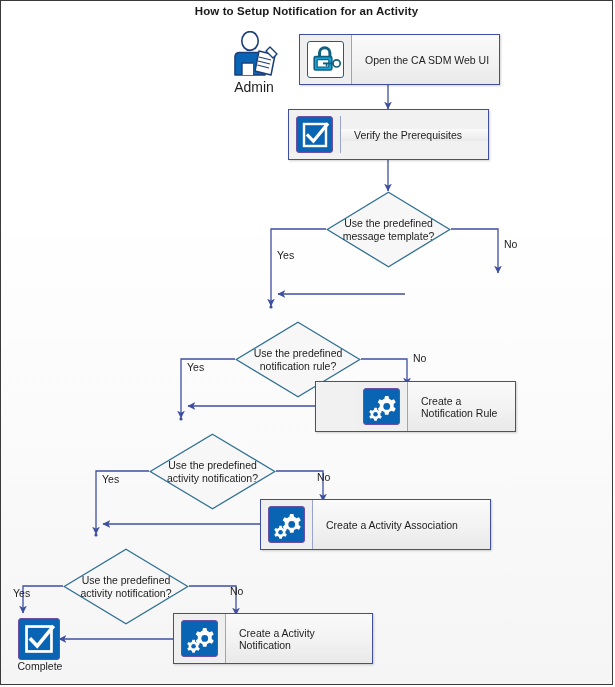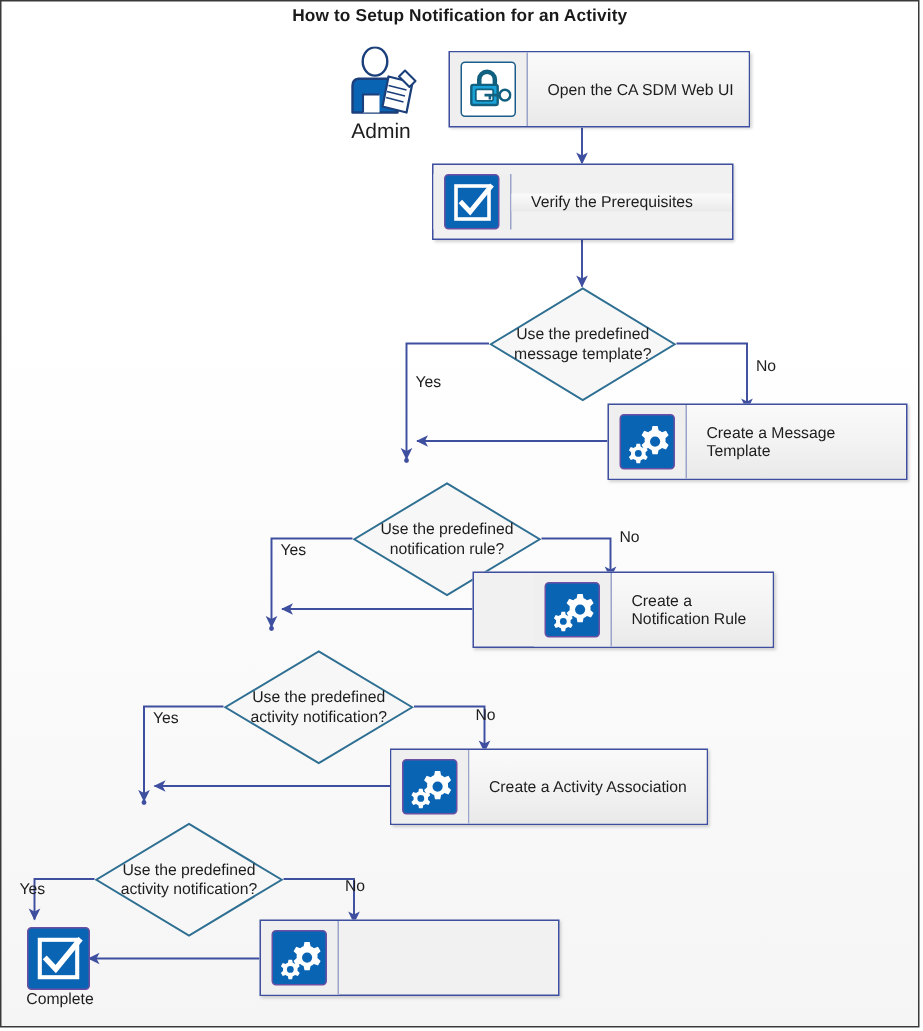--- a/index.html
+++ b/index.html
@@ -202,117 +202,103 @@
       <polygon points="62.5,1.2 123.8,38.5 62.5,75.8 1.2,38.5" fill="#f7f7f7" stroke="#2e6f92" stroke-width="1.3"></polygon>
     </svg>
     <div class="dtext">
       <div>Use the predefined</div>
       <div>message template?</div>
     </div>
   </div>
   <span class="lbl" style="left:276px;top:248px;">Yes</span>
   <span class="lbl" style="left:503px;top:237px;">No</span>
 
-  <div class="proc" style="left:404px;top:268px;width:200px;height:51px;">
+
+  <div class="dia" style="left:234px;top:320px;width:126px;height:77px;">
+    <svg class="shape" viewBox="0 0 126 77" preserveAspectRatio="none">
+      <polygon points="63,1.2 124.8,38.5 63,75.8 1.2,38.5" fill="#f7f7f7" stroke="#2e6f92" stroke-width="1.3"></polygon>
+    </svg>
+    <div class="dtext">
+      <div>Use the predefined</div>
+      <div>notification rule?</div>
+    </div>
+  </div>
+  <span class="lbl" style="left:186px;top:360px;">Yes</span>
+  <span class="lbl" style="left:412px;top:351px;">No</span>
+
+  <div class="proc" style="left:314px;top:380px;width:201px;height:51px;padding-left:40px;">
     <div class="ibay">
       <div class="icnbox blue">
         <svg class="icn" width="31" height="31" viewBox="0 0 32 32">
           <g fill="#ffffff">
             <path d="M19.6,5.2 h3.6 l.6,2.9 a7.6,7.6 0 0 1 2.3,1.35 l2.8,-1 1.8,3.1 -2.2,2 a7.6,7.6 0 0 1 0,2.7 l2.2,2 -1.8,3.1 -2.8,-1 a7.6,7.6 0 0 1 -2.3,1.35 l-.6,2.9 h-3.6 l-.6,-2.9 a7.6,7.6 0 0 1 -2.3,-1.35 l-2.8,1 -1.8,-3.1 2.2,-2 a7.6,7.6 0 0 1 0,-2.7 l-2.2,-2 1.8,-3.1 2.8,1 a7.6,7.6 0 0 1 2.3,-1.35 Z"></path>
             <circle cx="21.4" cy="15.9" r="3.5" fill="#0a64b4"></circle>
             <path d="M8.6,17.4 h2.5 l.42,2 a5.3,5.3 0 0 1 1.6,.93 l1.95,-.7 1.25,2.15 -1.53,1.39 a5.3,5.3 0 0 1 0,1.86 l1.53,1.39 -1.25,2.15 -1.95,-.7 a5.3,5.3 0 0 1 -1.6,.93 l-.42,2 h-2.5 l-.42,-2 a5.3,5.3 0 0 1 -1.6,-.93 l-1.95,.7 -1.25,-2.15 1.53,-1.39 a5.3,5.3 0 0 1 0,-1.86 l-1.53,-1.39 1.25,-2.15 1.95,.7 a5.3,5.3 0 0 1 1.6,-.93 Z"></path>
             <circle cx="9.85" cy="24.0" r="2.35" fill="#0a64b4"></circle>
           </g>
         </svg>
       </div>
     </div>
-    <div class="ptext">Create a Message Template</div>
-  </div>
-
-  <div class="dia" style="left:234px;top:320px;width:126px;height:77px;">
-    <svg class="shape" viewBox="0 0 126 77" preserveAspectRatio="none">
-      <polygon points="63,1.2 124.8,38.5 63,75.8 1.2,38.5" fill="#f7f7f7" stroke="#2e6f92" stroke-width="1.3"></polygon>
+    <div class="ptext">Create a Notification Rule</div>
+  </div>
+
+  <div class="dia" style="left:148px;top:432px;width:127px;height:77px;">
+    <svg class="shape" viewBox="0 0 127 77" preserveAspectRatio="none">
+      <polygon points="63.5,1.2 125.8,38.5 63.5,75.8 1.2,38.5" fill="#f7f7f7" stroke="#2e6f92" stroke-width="1.3"></polygon>
     </svg>
     <div class="dtext">
       <div>Use the predefined</div>
-      <div>notification rule?</div>
-    </div>
-  </div>
-  <span class="lbl" style="left:186px;top:360px;">Yes</span>
-  <span class="lbl" style="left:412px;top:351px;">No</span>
-
-  <div class="proc" style="left:314px;top:380px;width:201px;height:51px;padding-left:40px;">
+      <div>activity notification?</div>
+    </div>
+  </div>
+  <span class="lbl" style="left:101px;top:472px;">Yes</span>
+  <span class="lbl" style="left:316px;top:470px;">No</span>
+
+  <div class="proc" style="left:259px;top:498px;width:231px;height:51px;">
     <div class="ibay">
       <div class="icnbox blue">
         <svg class="icn" width="31" height="31" viewBox="0 0 32 32">
           <g fill="#ffffff">
             <path d="M19.6,5.2 h3.6 l.6,2.9 a7.6,7.6 0 0 1 2.3,1.35 l2.8,-1 1.8,3.1 -2.2,2 a7.6,7.6 0 0 1 0,2.7 l2.2,2 -1.8,3.1 -2.8,-1 a7.6,7.6 0 0 1 -2.3,1.35 l-.6,2.9 h-3.6 l-.6,-2.9 a7.6,7.6 0 0 1 -2.3,-1.35 l-2.8,1 -1.8,-3.1 2.2,-2 a7.6,7.6 0 0 1 0,-2.7 l-2.2,-2 1.8,-3.1 2.8,1 a7.6,7.6 0 0 1 2.3,-1.35 Z"></path>
             <circle cx="21.4" cy="15.9" r="3.5" fill="#0a64b4"></circle>
             <path d="M8.6,17.4 h2.5 l.42,2 a5.3,5.3 0 0 1 1.6,.93 l1.95,-.7 1.25,2.15 -1.53,1.39 a5.3,5.3 0 0 1 0,1.86 l1.53,1.39 -1.25,2.15 -1.95,-.7 a5.3,5.3 0 0 1 -1.6,.93 l-.42,2 h-2.5 l-.42,-2 a5.3,5.3 0 0 1 -1.6,-.93 l-1.95,.7 -1.25,-2.15 1.53,-1.39 a5.3,5.3 0 0 1 0,-1.86 l-1.53,-1.39 1.25,-2.15 1.95,.7 a5.3,5.3 0 0 1 1.6,-.93 Z"></path>
             <circle cx="9.85" cy="24.0" r="2.35" fill="#0a64b4"></circle>
           </g>
         </svg>
       </div>
     </div>
-    <div class="ptext">Create a Notification Rule</div>
-  </div>
-
-  <div class="dia" style="left:148px;top:432px;width:127px;height:77px;">
-    <svg class="shape" viewBox="0 0 127 77" preserveAspectRatio="none">
-      <polygon points="63.5,1.2 125.8,38.5 63.5,75.8 1.2,38.5" fill="#f7f7f7" stroke="#2e6f92" stroke-width="1.3"></polygon>
+    <div class="ptext">Create a Activity Association</div>
+  </div>
+
+  <div class="dia" style="left:62px;top:547px;width:126px;height:77px;">
+    <svg class="shape" viewBox="0 0 126 77" preserveAspectRatio="none">
+      <polygon points="63,1.2 124.8,38.5 63,75.8 1.2,38.5" fill="#f7f7f7" stroke="#2e6f92" stroke-width="1.3"></polygon>
     </svg>
     <div class="dtext">
       <div>Use the predefined</div>
       <div>activity notification?</div>
     </div>
   </div>
-  <span class="lbl" style="left:101px;top:472px;">Yes</span>
-  <span class="lbl" style="left:316px;top:470px;">No</span>
-
-  <div class="proc" style="left:259px;top:498px;width:212px;height:51px;">
+  <span class="lbl" style="left:12px;top:586px;">Yes</span>
+  <span class="lbl" style="left:229px;top:584px;">No</span>
+
+  <div class="proc" style="left:172px;top:612px;width:200px;height:51px;">
     <div class="ibay">
       <div class="icnbox blue">
         <svg class="icn" width="31" height="31" viewBox="0 0 32 32">
           <g fill="#ffffff">
             <path d="M19.6,5.2 h3.6 l.6,2.9 a7.6,7.6 0 0 1 2.3,1.35 l2.8,-1 1.8,3.1 -2.2,2 a7.6,7.6 0 0 1 0,2.7 l2.2,2 -1.8,3.1 -2.8,-1 a7.6,7.6 0 0 1 -2.3,1.35 l-.6,2.9 h-3.6 l-.6,-2.9 a7.6,7.6 0 0 1 -2.3,-1.35 l-2.8,1 -1.8,-3.1 2.2,-2 a7.6,7.6 0 0 1 0,-2.7 l-2.2,-2 1.8,-3.1 2.8,1 a7.6,7.6 0 0 1 2.3,-1.35 Z"></path>
             <circle cx="21.4" cy="15.9" r="3.5" fill="#0a64b4"></circle>
             <path d="M8.6,17.4 h2.5 l.42,2 a5.3,5.3 0 0 1 1.6,.93 l1.95,-.7 1.25,2.15 -1.53,1.39 a5.3,5.3 0 0 1 0,1.86 l1.53,1.39 -1.25,2.15 -1.95,-.7 a5.3,5.3 0 0 1 -1.6,.93 l-.42,2 h-2.5 l-.42,-2 a5.3,5.3 0 0 1 -1.6,-.93 l-1.95,.7 -1.25,-2.15 1.53,-1.39 a5.3,5.3 0 0 1 0,-1.86 l-1.53,-1.39 1.25,-2.15 1.95,.7 a5.3,5.3 0 0 1 1.6,-.93 Z"></path>
             <circle cx="9.85" cy="24.0" r="2.35" fill="#0a64b4"></circle>
           </g>
         </svg>
       </div>
     </div>
-    <div class="ptext">Create a Activity Association</div>
-  </div>
-
-  <div class="dia" style="left:62px;top:547px;width:126px;height:77px;">
-    <svg class="shape" viewBox="0 0 126 77" preserveAspectRatio="none">
-      <polygon points="63,1.2 124.8,38.5 63,75.8 1.2,38.5" fill="#f7f7f7" stroke="#2e6f92" stroke-width="1.3"></polygon>
-    </svg>
-    <div class="dtext">
-      <div>Use the predefined</div>
-      <div>activity notification?</div>
-    </div>
-  </div>
-  <span class="lbl" style="left:12px;top:586px;">Yes</span>
-  <span class="lbl" style="left:229px;top:584px;">No</span>
-
-  <div class="proc" style="left:172px;top:612px;width:200px;height:51px;">
-    <div class="ibay">
-      <div class="icnbox blue">
-        <svg class="icn" width="31" height="31" viewBox="0 0 32 32">
-          <g fill="#ffffff">
-            <path d="M19.6,5.2 h3.6 l.6,2.9 a7.6,7.6 0 0 1 2.3,1.35 l2.8,-1 1.8,3.1 -2.2,2 a7.6,7.6 0 0 1 0,2.7 l2.2,2 -1.8,3.1 -2.8,-1 a7.6,7.6 0 0 1 -2.3,1.35 l-.6,2.9 h-3.6 l-.6,-2.9 a7.6,7.6 0 0 1 -2.3,-1.35 l-2.8,1 -1.8,-3.1 2.2,-2 a7.6,7.6 0 0 1 0,-2.7 l-2.2,-2 1.8,-3.1 2.8,1 a7.6,7.6 0 0 1 2.3,-1.35 Z"></path>
-            <circle cx="21.4" cy="15.9" r="3.5" fill="#0a64b4"></circle>
-            <path d="M8.6,17.4 h2.5 l.42,2 a5.3,5.3 0 0 1 1.6,.93 l1.95,-.7 1.25,2.15 -1.53,1.39 a5.3,5.3 0 0 1 0,1.86 l1.53,1.39 -1.25,2.15 -1.95,-.7 a5.3,5.3 0 0 1 -1.6,.93 l-.42,2 h-2.5 l-.42,-2 a5.3,5.3 0 0 1 -1.6,-.93 l-1.95,.7 -1.25,-2.15 1.53,-1.39 a5.3,5.3 0 0 1 0,-1.86 l-1.53,-1.39 1.25,-2.15 1.95,.7 a5.3,5.3 0 0 1 1.6,-.93 Z"></path>
-            <circle cx="9.85" cy="24.0" r="2.35" fill="#0a64b4"></circle>
-          </g>
-        </svg>
-      </div>
-    </div>
+    <div class="ptext">Create a Activity Notification</div>
   </div>
 
   <div class="term" style="left:17px;top:617px;width:44px;height:60px;">
     <div class="icnbox blue" style="width:42px;height:42px;">
       <svg class="icn" width="34" height="34" viewBox="0 0 30 30">
         <rect x="4" y="4" width="22" height="22" fill="none" stroke="#ffffff" stroke-width="2.4"></rect>
         <path d="M8,15.5 L13.4,21.2 L27,4.6" fill="none" stroke="#ffffff" stroke-width="3.2" stroke-linecap="square" stroke-linejoin="miter"></path>
       </svg>
     </div>
     <span class="cap">Complete</span>

